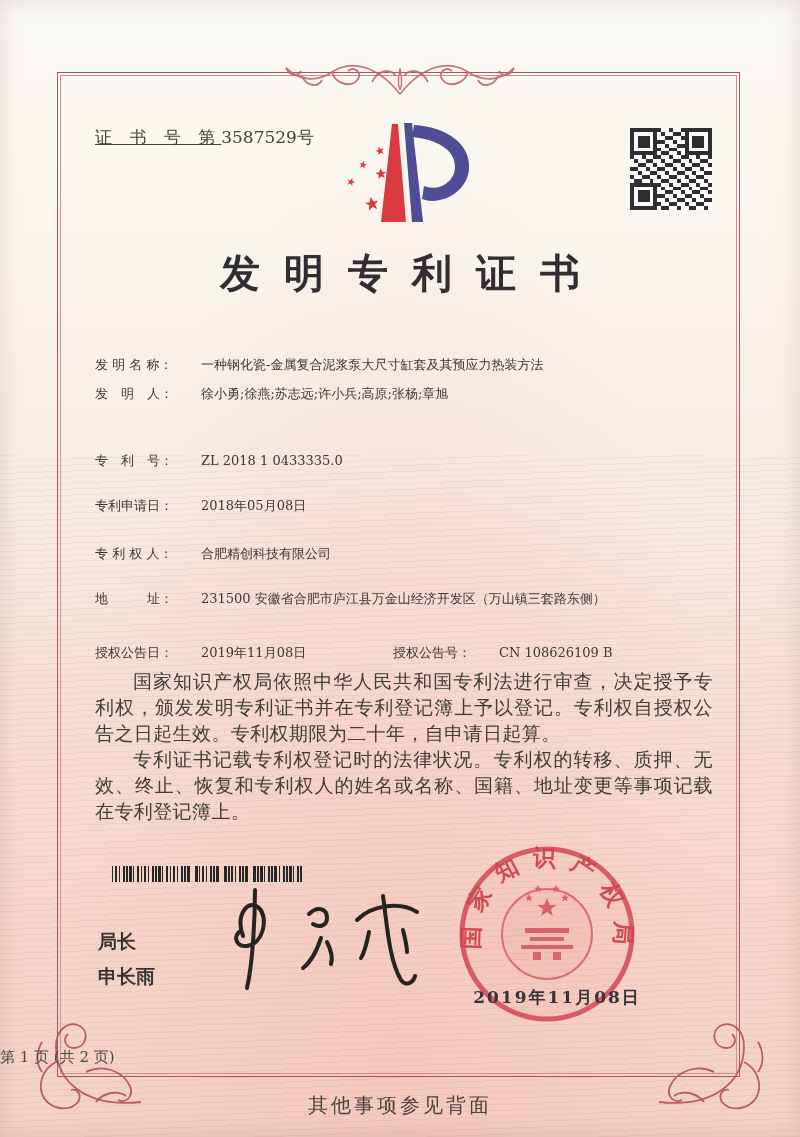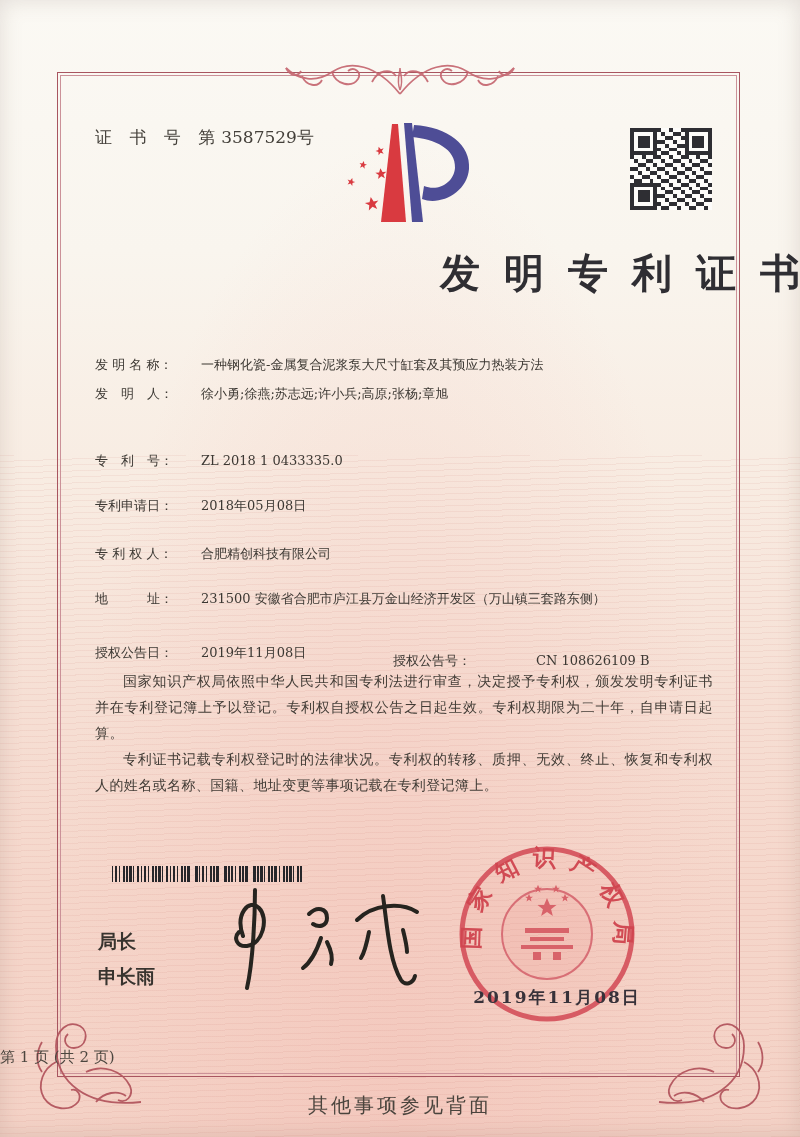--- a/index.html
+++ b/index.html
@@ -10,31 +10,31 @@
       radial-gradient(ellipse at 50% 100%, rgba(243,192,182,.55), rgba(243,192,182,0) 62%),
       linear-gradient(180deg,#fbf9f4 0%,#f9f5ee 22%,#f8ecE2 42%,#f6dfd4 62%,#f5d6ca 80%,#f4d2c6 100%);
     box-shadow:inset 0 0 22px rgba(125,104,94,.20);
   }
   .waves{position:absolute;left:0;right:0;top:40%;bottom:0;pointer-events:none;
     background:repeating-linear-gradient(178deg, rgba(201,116,108,.10) 0 1px, rgba(255,255,255,0) 1px 6px);}
   .frame{position:absolute;left:57px;top:72px;width:681px;height:1003px;border:1.5px solid #a85560;}
   .frame-inner{position:absolute;left:2px;top:2px;right:2px;bottom:2px;border:1px solid #cb9198;}
   .abs{position:absolute;}
   .cert-no{left:95px;top:126px;font-size:17px;color:#44403a;}
-  .cert-no .sp{letter-spacing:6px;}
-  .title{left:0;right:0;top:246px;text-align:right;font-size:40px;font-weight:700;color:#2f2e33;}
+  .cert-no .sp{letter-spacing:6px;text-decoration:underline;}
+  .title{left:0;right:0;top:246px;text-align:center;font-size:40px;font-weight:700;color:#2f2e33;}
   .title span{letter-spacing:24px;margin-right:-24px;}
   .row{left:95px;width:620px;font-size:13px;line-height:25px;color:#3c3833;display:flex;}
   .row .lbl{flex:0 0 106px;white-space:nowrap;}
   .row .val{flex:1;}
   .row .val.addr{max-width:452px;}
   .r1{top:352px}.r2{top:381px}.r3{top:448px}.r4{top:493px}.r5{top:541px}.r6{top:586px}.r7{top:640px}
-  .pair2{position:absolute;left:298px;top:8px;white-space:nowrap;display:flex;gap:37px;}
+  .pair2{position:absolute;left:298px;top:0;white-space:nowrap;display:flex;}
   .pair2 .lbl{flex:0 0 106px;}
-  .body-text{left:95px;top:668px;width:618px;font-size:14px;line-height:26px;color:#423c36;
+  .body-text{left:95px;top:668px;width:618px;font-size:19px;line-height:26px;color:#423c36;
     text-align:justify;letter-spacing:.4px;}
   .body-text p{margin:0;text-indent:2em;}
   .barcode{left:112px;top:866px;width:190px;height:16px;
     background:repeating-linear-gradient(90deg,#26262a 0 1.5px,transparent 1.5px 3px,#26262a 3px 5.5px,transparent 5.5px 7px,#26262a 7px 8px,transparent 8px 11px,#26262a 11px 13px,transparent 13px 14.5px);}
   .sig-block{left:98px;top:924px;font-size:19px;color:#38342f;line-height:35px;
     font-family:"DejaVu Sans","Liberation Sans",sans-serif;font-weight:bold;}
   .seal-date{left:462px;top:986px;width:190px;text-align:center;font-size:17px;
     letter-spacing:2px;color:#38323a;font-weight:600;}
   .page-info{left:0;right:0;top:1048px;font-size:15px;color:#4c463f;}
   .back-note{left:0;right:0;top:1092px;text-align:center;font-size:20px;color:#4a443d;letter-spacing:3px;}

